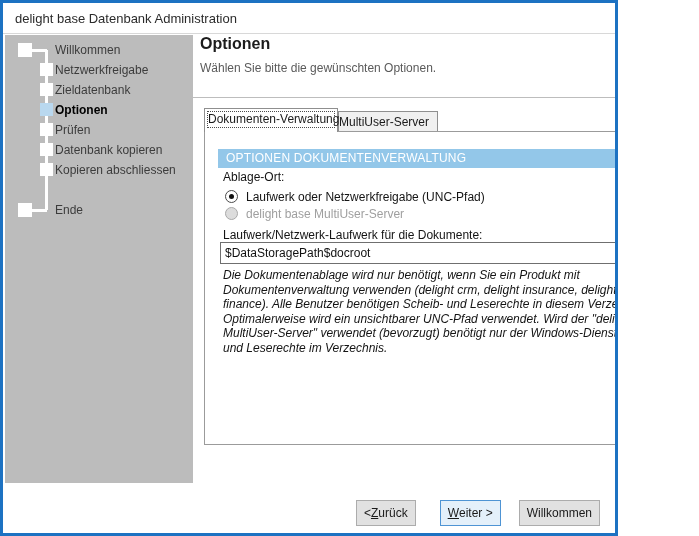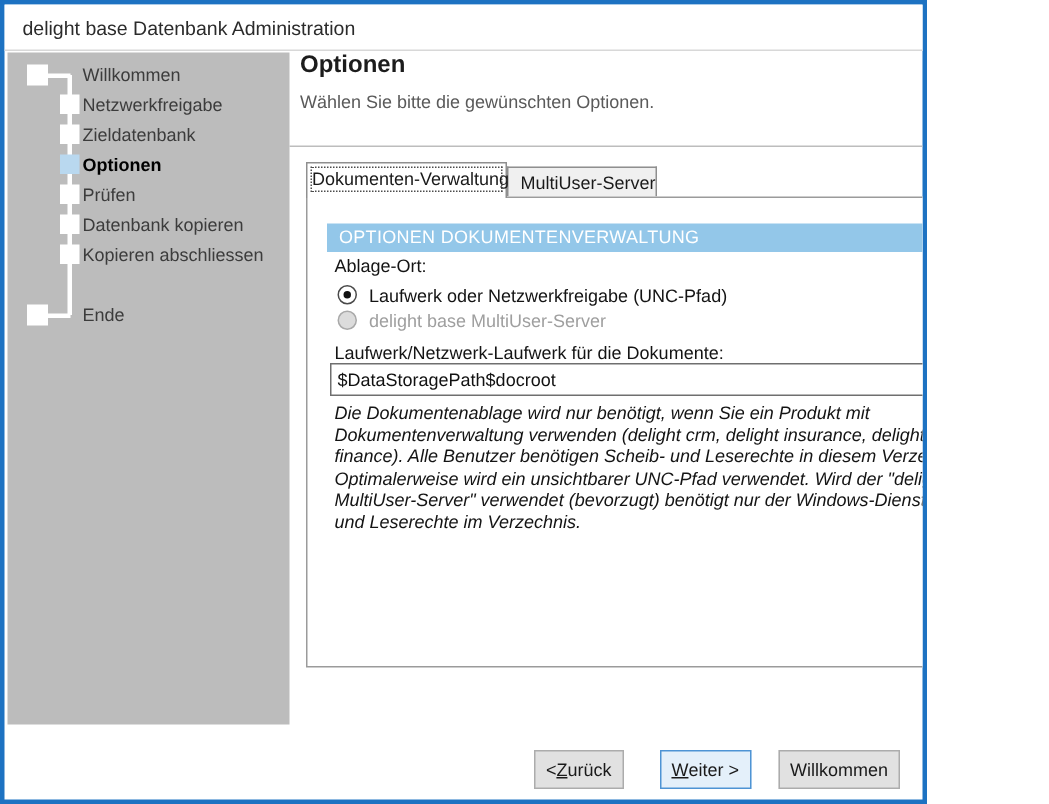--- a/index.html
+++ b/index.html
@@ -27,21 +27,21 @@
   .node.small{left:35px;top:3px;width:13px;height:13px;}
   .node.big{left:13px;top:3px;width:14px;height:14px;}
   .node.active{background:#b9d8ef;}
   .step .lbl{position:absolute;left:50px;top:0;line-height:20px;color:#3c3c3c;white-space:nowrap;}
   .step .lbl.active{font-weight:bold;color:#000;}
   
   .h-title{position:absolute;left:197px;top:32px;font-size:16px;font-weight:bold;color:#1c1c1c;}
   .h-sub{position:absolute;left:197px;top:58px;color:#5a5a5a;}
   .h-divider{position:absolute;left:190px;top:94px;width:503px;height:1px;background:#bdbdbd;}
   
-  .tab{position:absolute;text-align:right;box-sizing:border-box;white-space:nowrap;}
+  .tab{position:absolute;text-align:left;box-sizing:border-box;white-space:nowrap;}
   .tab.active{
     left:201px;top:105px;width:134px;height:24px;background:#fff;
     border:1px solid #8f8f8f;border-bottom:none;z-index:3;
   }
   .tab.active .focus{
     display:block;margin:3px 3px 0 3px;height:15px;line-height:15px;
     outline:1px dotted #4c4c4c;
   }
   .tab.inactive{
     left:335px;top:108px;width:100px;height:20px;background:#f0f0f0;

